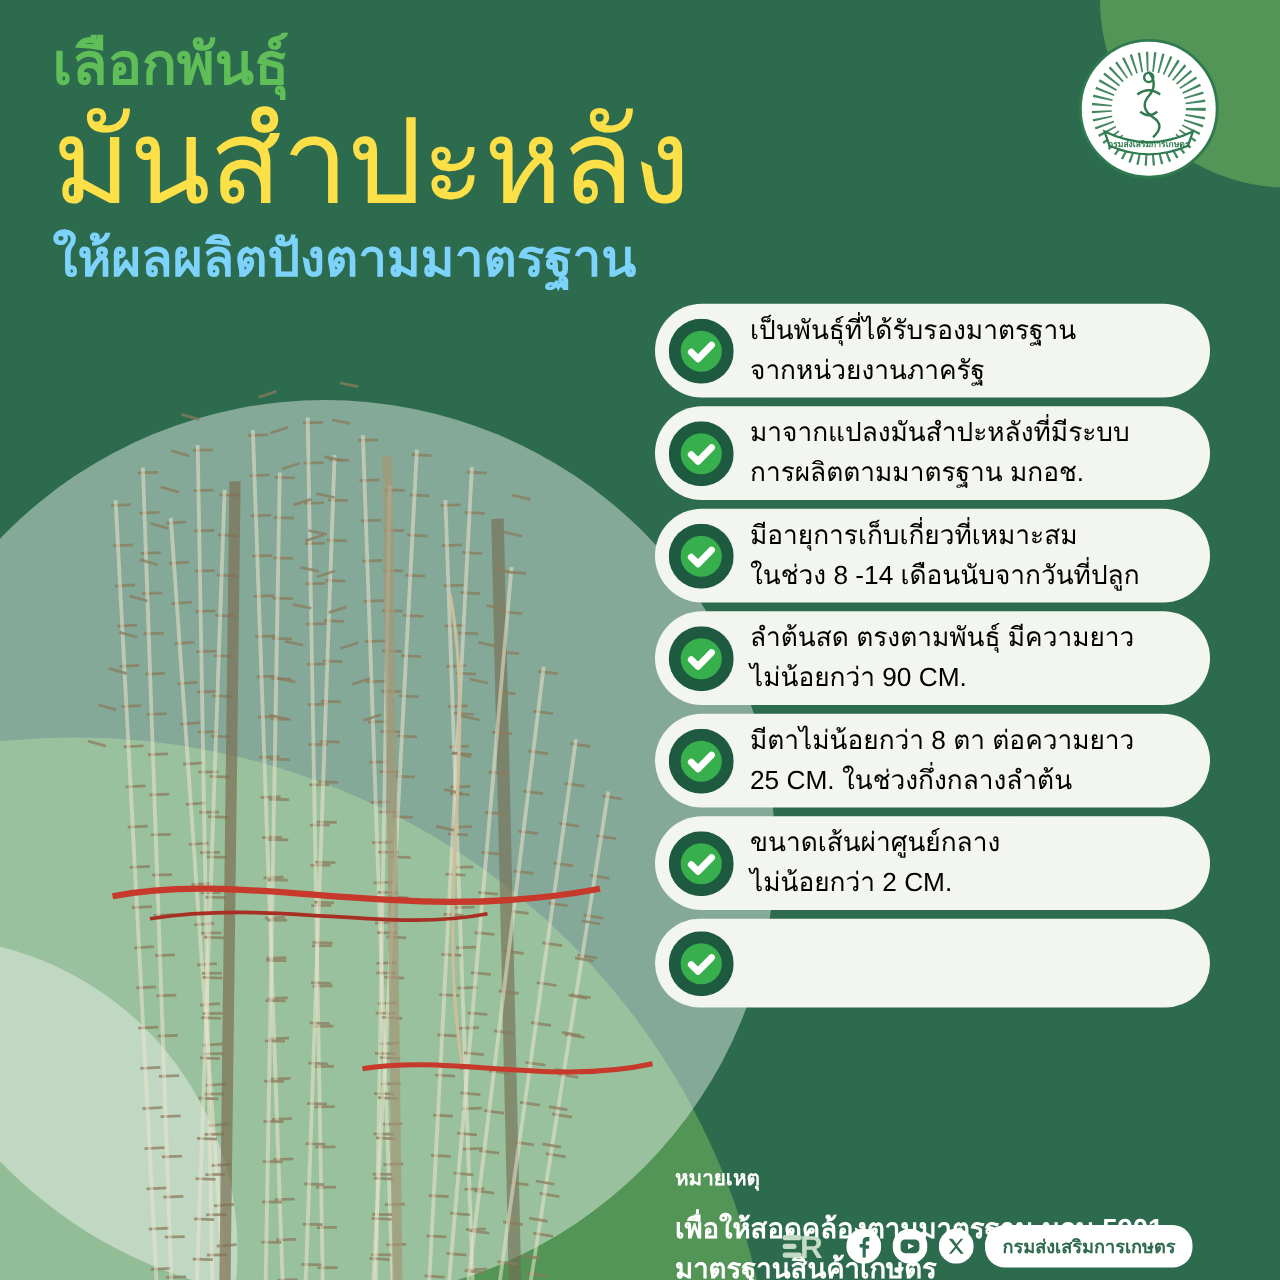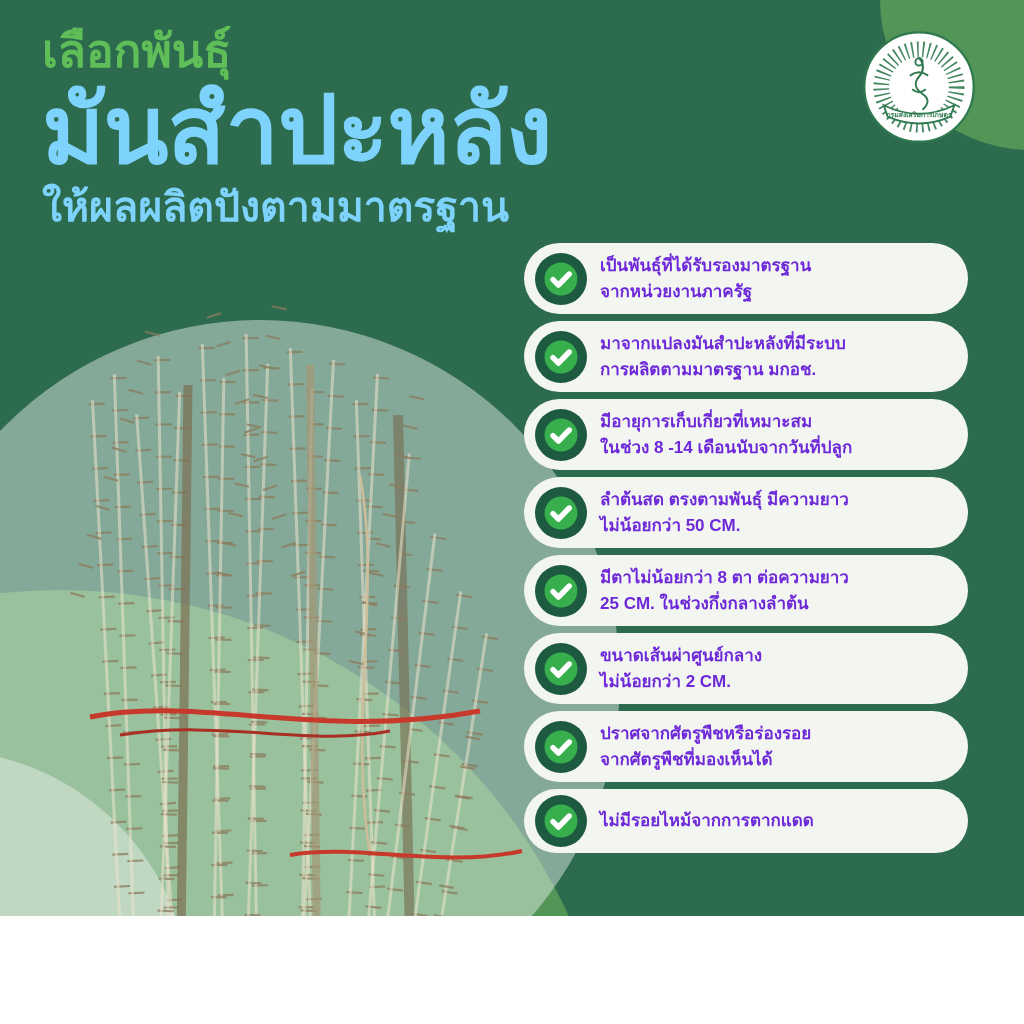--- a/index.html
+++ b/index.html
@@ -1,42 +1,42 @@
 <!DOCTYPE html>
 <html><head>
 <meta charset="utf-8">
 <style>
   html,body{margin:0;padding:0;}
   .poster{
-    position:relative;width:1024px;height:916px;overflow:hidden;
+    position:relative;width:1024px;height:1024px;overflow:hidden;
     background:#2D6B4E;
     font-family:"Liberation Sans","DejaVu Sans",sans-serif;
   }
   .shape{position:absolute;border-radius:50%;}
   .circle-tr{left:880px;top:-150px;width:300px;height:300px;background:#529557;}
   .circle-bl-medium{left:-500px;top:590px;width:1120px;height:1120px;background:#529557;}
   .overlay1{left:-100px;top:320px;width:720px;height:720px;background:rgba(255,255,255,0.42);}
   .overlay2{left:-310px;top:750px;width:500px;height:500px;background:rgba(255,255,255,0.38);}
 
   .photo{position:absolute;left:60px;top:295px;width:470px;height:729px;}
 
   .header{position:absolute;left:42px;top:26px;width:650px;}
   .pre-title{font-size:46px;font-weight:800;color:#5FBE58;line-height:1.1;}
-  .title{font-size:95px;font-weight:700;color:#7dd3fc;line-height:1.12;letter-spacing:-1px;}
+  .title{font-size:95px;font-weight:400;color:#fde047;line-height:1.12;letter-spacing:-1px;}
   .subtitle{font-size:41px;font-weight:800;color:#7dd3fc;line-height:1.1;margin-top:2px;}
 
   .logo{position:absolute;left:862px;top:30px;width:114px;height:114px;}
 
   .checklist{position:absolute;left:524px;top:243px;width:444px;
     display:flex;flex-direction:column;gap:7px;}
   .check-item{background:#F3F6F0;border-radius:40px;display:flex;align-items:center;
     padding:6px 14px 6px 11px;box-sizing:border-box;min-height:71px;}
   .check-item.single{min-height:60px;}
   .check-icon{flex:0 0 52px;width:52px;height:52px;margin-right:13px;}
-  .check-text{font-size:17px;font-weight:700;color:#6d28d9;line-height:1.5;white-space:pre-line;}
+  .check-text{font-size:21px;font-weight:400;color:#000000;line-height:1.5;white-space:pre-line;}
 
   .note{position:absolute;left:540px;top:932px;width:478px;color:#FFFFFF;display:flex;gap:11px;flex-direction:column;}
   .note-label{font-size:16.5px;font-weight:800;line-height:1.45;}
   .note-lines{font-size:22px;font-weight:600;line-height:1.45;}
   .note-line2{text-align:center;}
 
   .footer-row{position:absolute;left:626px;top:980px;display:flex;align-items:center;gap:9px;}
   .social{width:28px;height:28px;}
   .badge{background:#FFFFFF;color:#2D6B4E;font-weight:800;font-size:14.5px;
     padding:5px 14px 6px;border-radius:16px;white-space:nowrap;}
@@ -148,21 +148,21 @@
       <div class="check-text">มีอายุการเก็บเกี่ยวที่เหมาะสม
 ในช่วง 8 -14 เดือนนับจากวันที่ปลูก</div>
     </div>
     <div class="check-item">
       <svg class="check-icon" viewBox="0 0 24 24">
           <circle cx="12" cy="12" r="12" fill="#1D5A40"></circle>
           <circle cx="12" cy="12" r="7.6" fill="#37AF4C"></circle>
           <path d="M8.3 12.3 l2.5 2.5 L15.8 9.7" stroke="#fff" stroke-width="2.5" fill="none" stroke-linecap="round" stroke-linejoin="round"></path>
         </svg>
       <div class="check-text">ลำต้นสด ตรงตามพันธุ์ มีความยาว
-ไม่น้อยกว่า 50 CM.</div>
+ไม่น้อยกว่า 90 CM.</div>
     </div>
     <div class="check-item">
       <svg class="check-icon" viewBox="0 0 24 24">
           <circle cx="12" cy="12" r="12" fill="#1D5A40"></circle>
           <circle cx="12" cy="12" r="7.6" fill="#37AF4C"></circle>
           <path d="M8.3 12.3 l2.5 2.5 L15.8 9.7" stroke="#fff" stroke-width="2.5" fill="none" stroke-linecap="round" stroke-linejoin="round"></path>
         </svg>
       <div class="check-text">มีตาไม่น้อยกว่า 8 ตา ต่อความยาว
 25 CM. ในช่วงกึ่งกลางลำต้น</div>
     </div>
@@ -174,30 +174,20 @@
         </svg>
       <div class="check-text">ขนาดเส้นผ่าศูนย์กลาง
 ไม่น้อยกว่า 2 CM.</div>
     </div>
     <div class="check-item">
       <svg class="check-icon" viewBox="0 0 24 24">
           <circle cx="12" cy="12" r="12" fill="#1D5A40"></circle>
           <circle cx="12" cy="12" r="7.6" fill="#37AF4C"></circle>
           <path d="M8.3 12.3 l2.5 2.5 L15.8 9.7" stroke="#fff" stroke-width="2.5" fill="none" stroke-linecap="round" stroke-linejoin="round"></path>
         </svg>
-      <div class="check-text">ปราศจากศัตรูพืชหรือร่องรอย
-จากศัตรูพืชที่มองเห็นได้</div>
-    </div>
-    <div class="check-item single">
-      <svg class="check-icon" viewBox="0 0 24 24">
-          <circle cx="12" cy="12" r="12" fill="#1D5A40"></circle>
-          <circle cx="12" cy="12" r="7.6" fill="#37AF4C"></circle>
-          <path d="M8.3 12.3 l2.5 2.5 L15.8 9.7" stroke="#fff" stroke-width="2.5" fill="none" stroke-linecap="round" stroke-linejoin="round"></path>
-        </svg>
-      <div class="check-text">ไม่มีรอยไหม้จากการตากแดด</div>
     </div>
   </div>
 
   <div class="note">
     <div class="note-label">หมายเหตุ</div>
     <div class="note-lines">
       <div class="note-line1">เพื่อให้สอดคล้องตามมาตรฐาน มกษ.5901 มาตรฐานสินค้าเกษตร</div>
       <div class="note-line2">เรื่อง การปฏิบัติทางการเกษตรที่ดีสำหรับมันสำปะหลัง</div>
     </div>
   </div>

